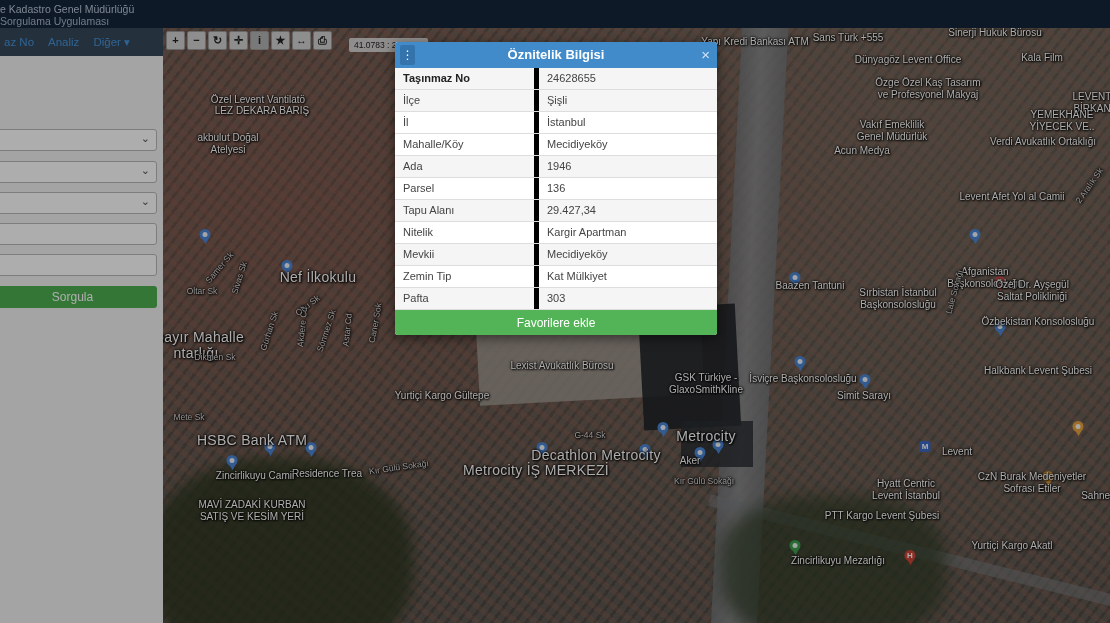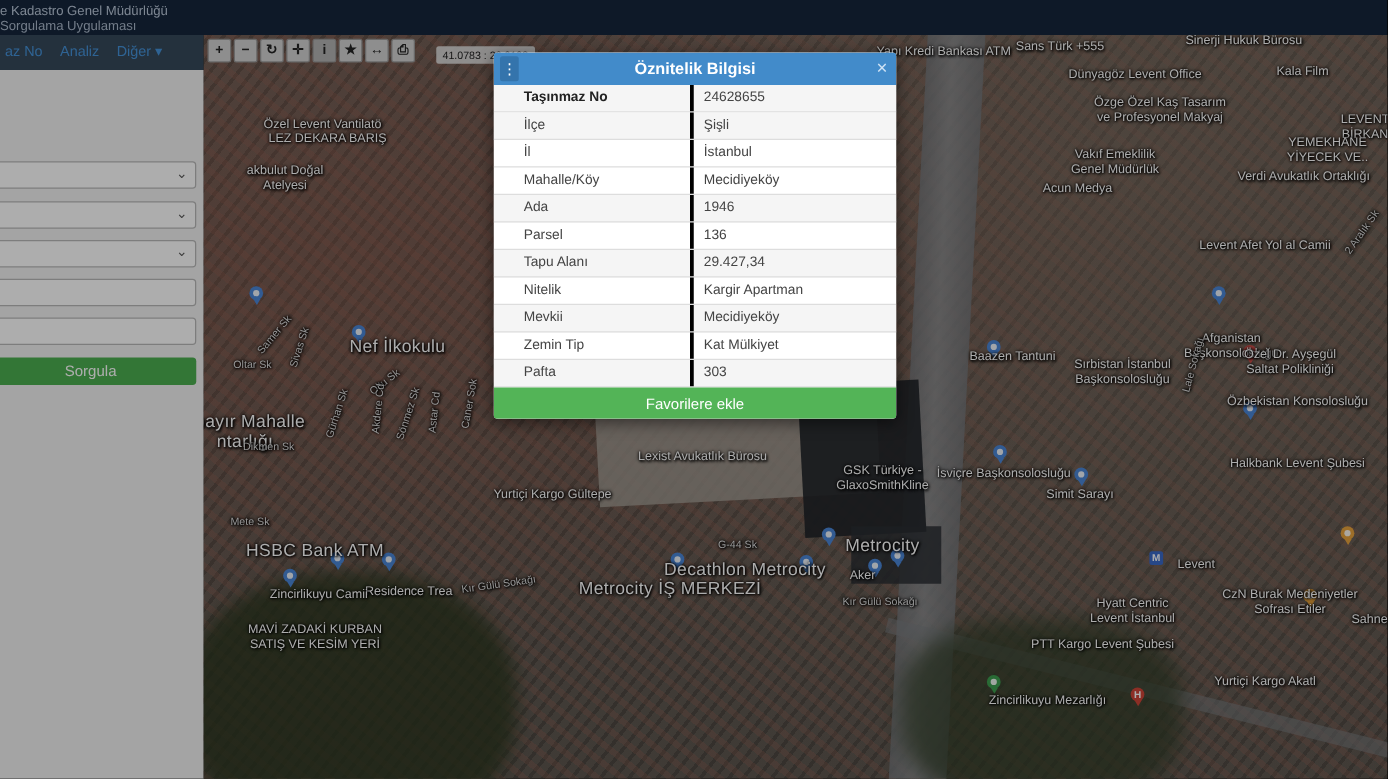--- a/index.html
+++ b/index.html
@@ -69,21 +69,21 @@
   .overlay{left:0;top:0;width:1110px;height:623px;background:rgba(0,0,0,0.32);z-index:5;}
   .modal{left:395px;top:42px;width:322px;background:#fff;border-radius:3px;z-index:10;
     box-shadow:0 3px 12px rgba(0,0,0,.5);overflow:hidden;}
   .modal-header{height:26px;background:#428bca;position:relative;}
   .modal-title{color:#fff;font-size:13px;font-weight:bold;text-align:center;line-height:26px;}
   .menu-btn{position:absolute;left:5px;top:3px;width:15px;height:20px;background:#3474ac;border:none;
     border-radius:2px;color:#fff;font-size:12px;line-height:18px;cursor:pointer;padding:0;}
   .close-btn{position:absolute;right:7px;top:0px;color:#cfe3f5;font-size:15px;line-height:26px;cursor:pointer;}
   .mrow{display:flex;height:22px;border-bottom:1px solid #ddd;font-size:11px;color:#444;box-sizing:border-box;}
   .mrow.odd{background:#f5f5f5;}
-  .mrow .lbl{width:160px;padding-left:24px;line-height:21px;border-right:3px solid #000000;box-sizing:border-box;}
+  .mrow .lbl{width:144px;padding-left:8px;line-height:21px;border-right:5px solid #000000;box-sizing:border-box;}
   .mrow.first .lbl{font-weight:bold;color:#222;}
   .mrow .val{padding-left:8px;line-height:21px;}
   .fav-btn{display:block;width:100%;height:25px;background:#53b457;border:none;color:#fff;
     font-size:12px;font-family:"Liberation Sans",sans-serif;cursor:pointer;}
 </style>
 </head>
 <body>
 
 <div class="abs navbar">
   <div class="abs nav-line1">e Kadastro Genel Müdürlüğü</div>
@@ -227,21 +227,21 @@
 Atelyesi</div>
       <div class="mlabel street" style="left: 57px; top: 240px; transform: translate(-50%, -50%) rotate(-50deg);">Samer Sk</div>
       <div class="mlabel street" style="left: 77px; top: 250px; transform: translate(-50%, -50%) rotate(-72deg);">Sivas Sk</div>
       <div class="mlabel street" style="left: 39px; top: 264px;">Oltar Sk</div>
       <div class="mlabel street" style="left: 145px; top: 278px; transform: translate(-50%, -50%) rotate(-38deg);">Oltu Sk</div>
       <div class="mlabel street" style="left: 107px; top: 303px; transform: translate(-50%, -50%) rotate(-72deg);">Gürhan Sk</div>
       <div class="mlabel street" style="left: 140px; top: 299px; transform: translate(-50%, -50%) rotate(-84deg);">Akdere Cd</div>
       <div class="mlabel street" style="left: 164px; top: 303px; transform: translate(-50%, -50%) rotate(-72deg);">Sönmez Sk</div>
       <div class="mlabel street" style="left: 185px; top: 302px; transform: translate(-50%, -50%) rotate(-84deg);">Astar Cd</div>
       <div class="mlabel street" style="left: 213px; top: 295px; transform: translate(-50%, -50%) rotate(-80deg);">Caner Sok</div>
-      <div class="mlabel street" style="left: 23px; top: 390px; padding-left: 28px;">Mete Sk</div>
+      <div class="mlabel street" style="left: 12px; top: 390px; padding-left: 28px;">Mete Sk</div>
       <div class="mlabel street" style="left: 792px; top: 264px; transform: translate(-50%, -50%) rotate(-75deg);">Lale Sokağı</div>
     </div>
 </div>
 
 <div class="abs overlay"></div>
 
 <div class="abs modal">
   <div class="modal-header">
     <button class="menu-btn">⋮</button>
     <div class="modal-title">Öznitelik Bilgisi</div>

